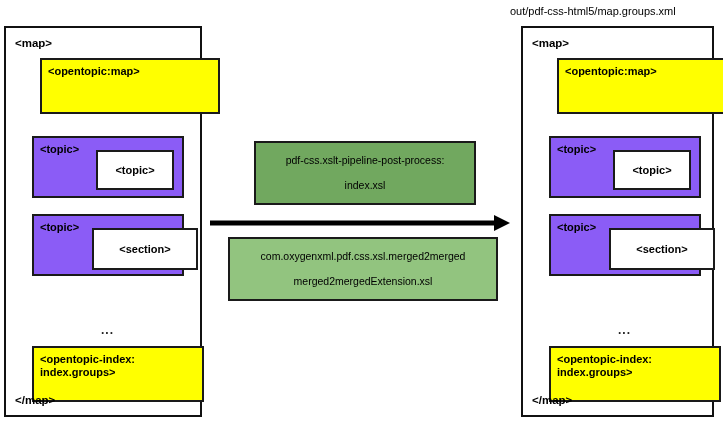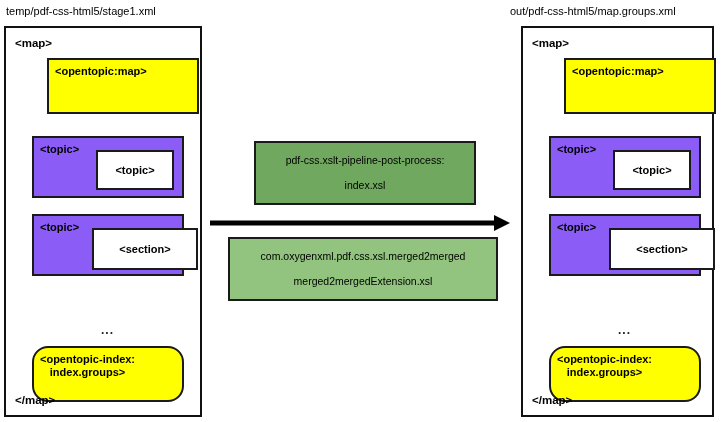--- a/index.html
+++ b/index.html
@@ -32,21 +32,20 @@
   }
   #caption-left  { left: 6px;  top: 5px; }
   #caption-right { left: 510px; top: 5px; }
 
   
   .panel {
     position: absolute;
     background: #ffffff;
     border: 2px solid #111111;
     box-sizing: border-box;
-    text-align: center;
   }
   #panel-left  { left: 4px;   top: 26px; width: 198px; height: 391px; }
   #panel-right { left: 521px; top: 26px; width: 193px; height: 391px; }
 
   
   .tag-open, .tag-close {
     position: absolute;
     font-size: 11.5px;
     font-weight: bold;
     line-height: 13px;
@@ -96,27 +95,27 @@
   .ellipsis {
     position: absolute;
     font-size: 12px;
     font-weight: bold;
     letter-spacing: 1px;
     color: #222;
     line-height: 10px;
   }
 
   
-  .c-opentopic-map    { left: 41px;  top: 30px;  width: 152px; height: 56px; }
+  .c-opentopic-map    { left: 34px;  top: 30px;  width: 180px; height: 56px; }
   .c-topic-1          { left: 26px;  top: 108px; width: 152px; height: 62px; }
   .c-topic-1 .inner-box { left: 62px; top: 12px; width: 78px; height: 40px; }
   .c-topic-2          { left: 26px;  top: 186px; width: 152px; height: 62px; }
   .c-topic-2 .inner-box { left: 58px; top: 12px; width: 106px; height: 42px; }
   .c-dots             { left: 95px;  top: 297px; }
-  .c-opentopic-index  { left: 26px;  top: 318px; width: 152px; height: 56px; border-radius: 16px; }
+  .c-opentopic-index  { left: 26px;  top: 318px; width: 172px; height: 56px; }
 
   
   .xform {
     position: absolute;
     box-sizing: border-box;
     border: 2px solid #1a1a1a;
     display: flex;
     flex-direction: column;
     align-items: center;
     justify-content: center;
@@ -140,21 +139,20 @@
     top: 215px;
     width: 300px;
     height: 16px;
   }
 </style>
 </head>
 <body>
 
 <div class="canvas">
 
-  <div class="caption" id="caption-left">temp/pdf-css-html5/stage1.xml</div>
   <div class="caption" id="caption-right">out/pdf-css-html5/map.groups.xml</div>
 
   <div class="panel" id="panel-left">
 
     <div class="tag-open">&lt;map&gt;</div>
 
     <div class="block yellow c-opentopic-map">
       <div class="block-label label-tl">&lt;opentopic:map&gt;</div>
     </div>
 

